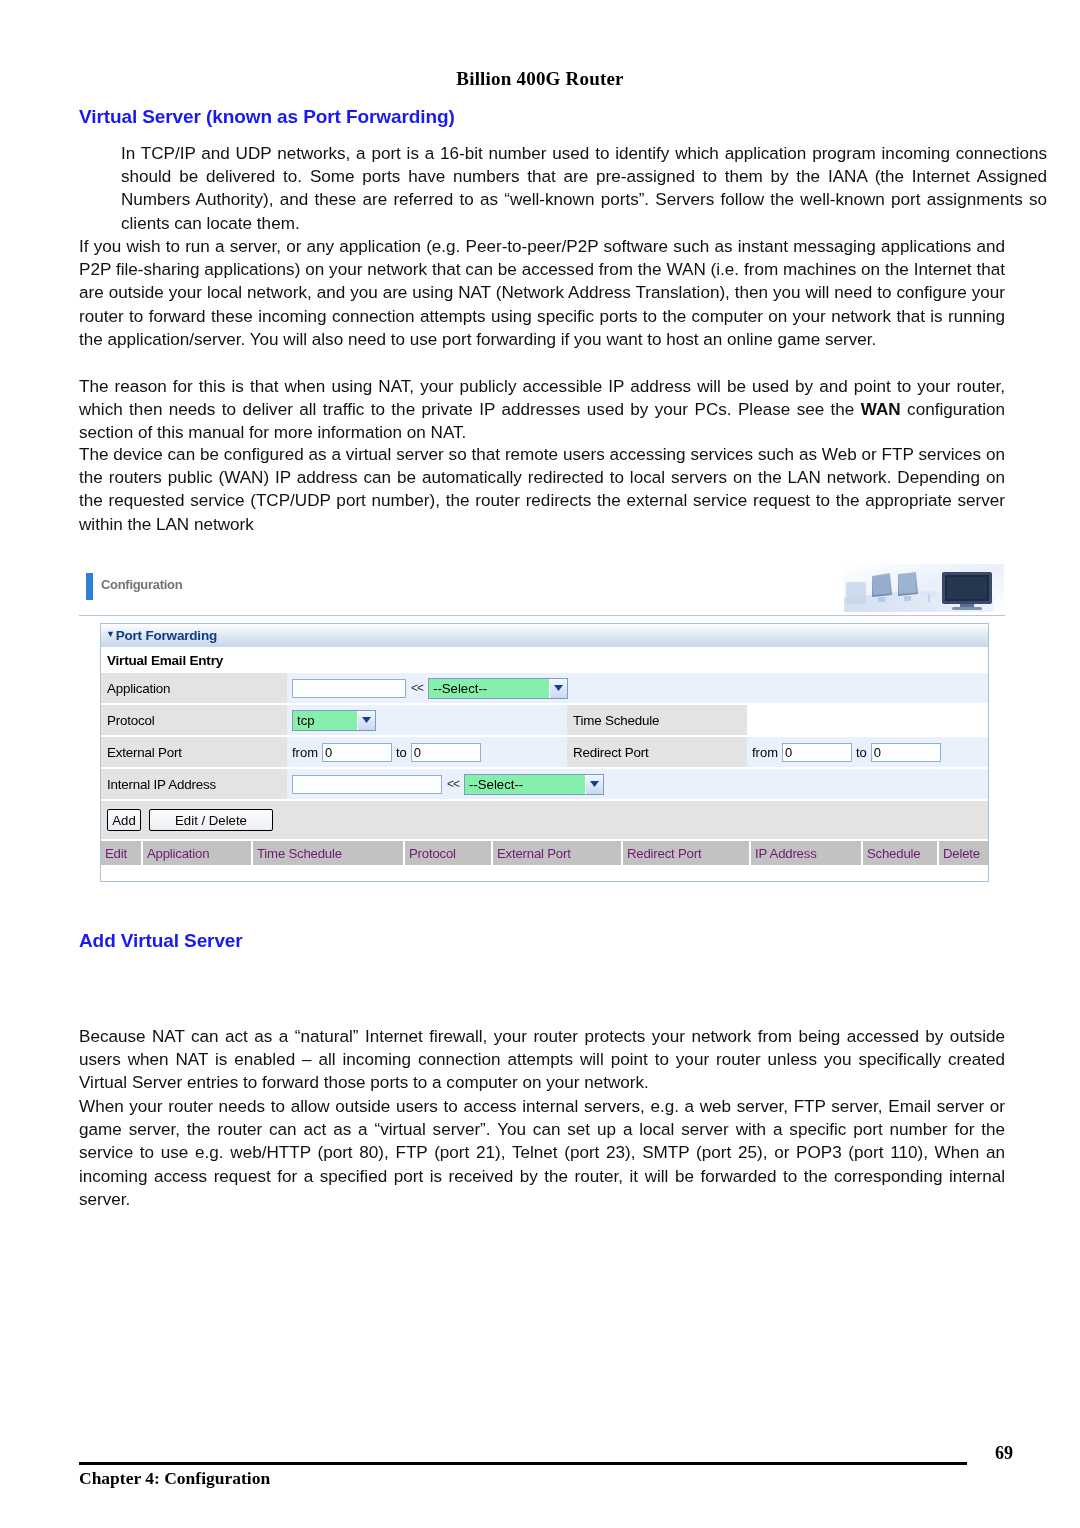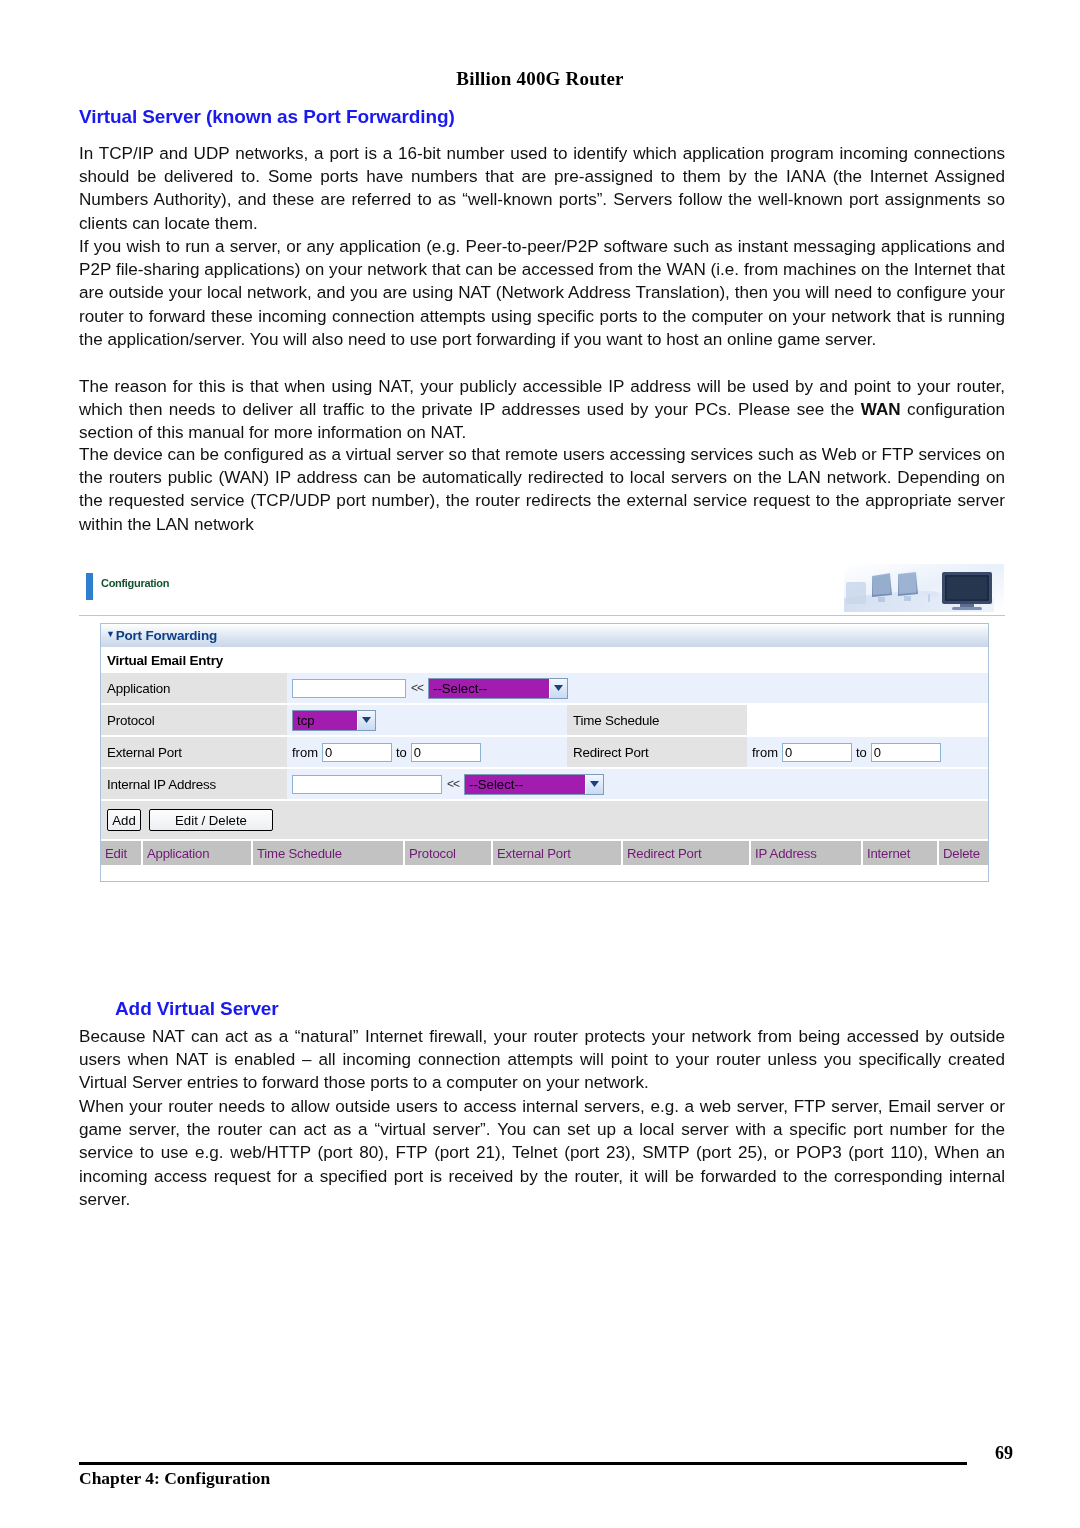--- a/index.html
+++ b/index.html
@@ -33,34 +33,34 @@
   }
   .heading {
     position: absolute;
     left: 79px;
     color: #1a1aef;
     font-size: 19px;
     font-weight: bold;
     letter-spacing: -0.1px;
   }
   #heading-main { top: 106px; }
-  #heading-add { top: 998px; margin-left: 36px; }
+  #heading-add { top: 930px; }
 
   .para {
     position: absolute;
     left: 79px;
     width: 926px;
     font-size: 17.1px;
     line-height: 23.2px;
     text-align: justify;
     text-justify: inter-word;
     color: #111;
   }
   .para b { font-weight: bold; }
-  #p1 { top: 142px; }
+  #p1 { top: 142px; margin-left: 42px; }
   #p2 { top: 235px; }
   #p3 { top: 375px; }
   #p4 { top: 443px; }
   #p5 { top: 1025px; }
   #p6 { top: 1095px; }
 
   
   .ui-shot {
     position: absolute;
     left: 79px;
@@ -81,23 +81,23 @@
     left: 7px;
     top: 10px;
     width: 7px;
     height: 27px;
     background: #2f7fd1;
   }
   .ui-topbar-title {
     position: absolute;
     left: 22px;
     top: 14px;
-    font-size: 11px;
-    font-weight: bold;
-    color: #14532d;
+    font-size: 13px;
+    font-weight: bold;
+    color: #737373;
     letter-spacing: -0.3px;
   }
   .ui-banner {
     position: absolute;
     right: 1px;
     top: 1px;
     width: 160px;
     height: 48px;
     overflow: hidden;
     background: linear-gradient(100deg,#ffffff 0%,#eef3fb 35%,#dae6f7 70%,#ffffff 100%);
@@ -211,21 +211,21 @@
   .w-ip { width: 150px; }
   .w-port { width: 70px; }
 
   .lt { font-size: 13px; color:#000; }
   .arrows { font-size: 12px; letter-spacing: -1px; color:#333; padding: 0 1px; }
 
   .sel {
     display: inline-flex;
     align-items: stretch;
     border: 1px solid #7f9db9;
-    background: #a21caf;
+    background: #86efac;
     height: 21px;
     box-sizing: border-box;
     font-size: 13.2px;
   }
   .sel .sel-text {
     display: flex;
     align-items: center;
     padding: 0 5px 0 4px;
     white-space: nowrap;
     color: #000;
@@ -462,21 +462,21 @@
         </div>
 
         <div class="thead" id="vs-table-head">
             <div class="th" style="flex: 0 0 42px;">Edit</div>
             <div class="th" style="flex: 0 0 110px;">Application</div>
             <div class="th" style="flex: 0 0 152px;">Time Schedule</div>
             <div class="th" style="flex: 0 0 88px;">Protocol</div>
             <div class="th" style="flex: 0 0 130px;">External Port</div>
             <div class="th" style="flex: 0 0 128px;">Redirect Port</div>
             <div class="th" style="flex: 0 0 112px;">IP Address</div>
-            <div class="th" style="flex: 0 0 76px;">Internet</div>
+            <div class="th" style="flex: 0 0 76px;">Schedule</div>
             <div class="th" style="flex: 0 0 49px;">Delete</div>
           </div>
         <div class="tbl-empty"></div>
 
       </div>
     </div>
   </div>
 
   <div class="heading" id="heading-add">Add Virtual Server</div>
 

